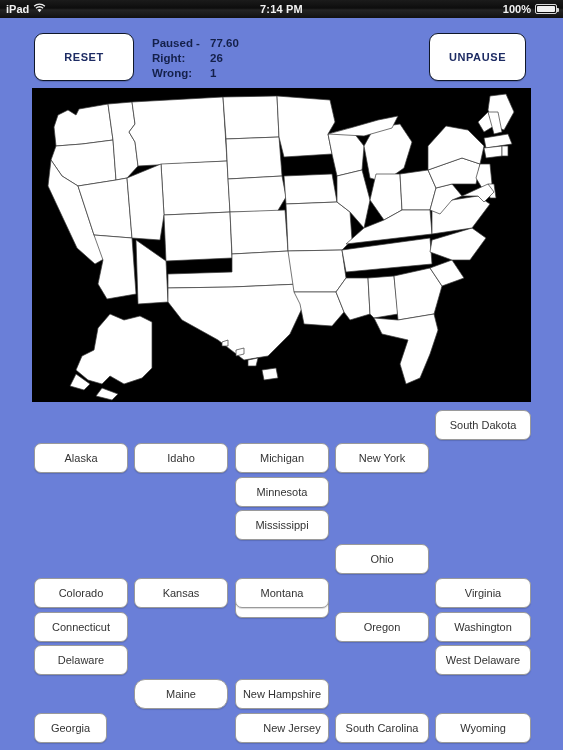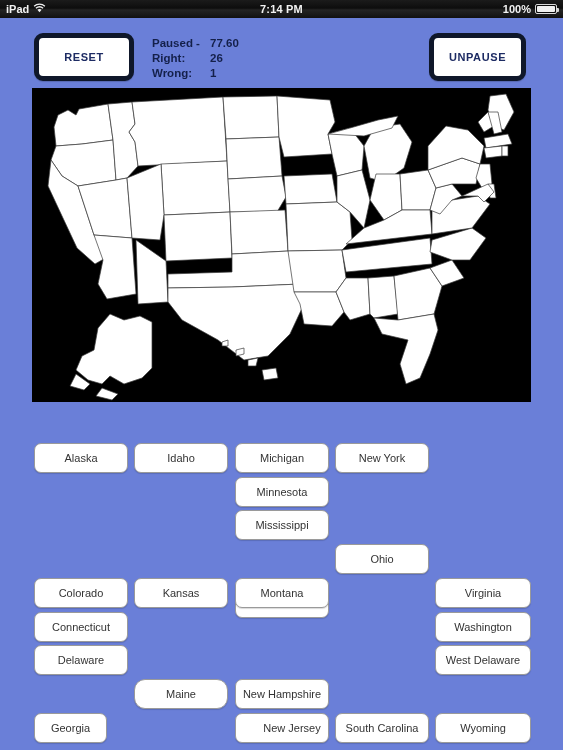--- a/index.html
+++ b/index.html
@@ -29,21 +29,21 @@
                background:#d8d8d8; border-radius:0 1px 1px 0;}
   .batt i{ position:absolute; left:1px; top:1px; bottom:1px; width:18px;
            background:#f0f0f0; border-radius:1px; display:block;}
 
   
   #topbar{ position:absolute; left:0; top:18px; width:563px; height:70px; }
 
   .big-btn{
     position:absolute;
     background:#fff;
-    border:5px solid #0f172a;
+    border:1px solid #0f172a;
     border-radius:9px;
     color:#1d2b63;
     font-size:11px; font-weight:bold; letter-spacing:.6px;
     display:flex; align-items:center; justify-content:center;
     box-shadow:0 1px 1px rgba(0,0,0,.18);
   }
   #reset-btn { left:34px;  top:15px; width:100px; height:48px; }
   #unpause-btn{ left:429px; top:15px; width:97px;  height:48px; }
 
   #stats{
@@ -190,33 +190,35 @@
                                                         M70,300 L86,306 L80,312 L64,308 Z"></path>
       <path class="state" d="M190,254 L196,252 L196,258 L190,258 Z
                                                      M204,262 L212,260 L212,266 L204,268 Z
                                                      M216,272 L226,270 L224,278 L216,278 Z
                                                      M230,282 L244,280 L246,290 L232,292 Z"></path>
     </g>
   </svg>
 </div>
 
 <div id="grid">
+    <div class="cell" style="left: 435px; top: 8px; width: 96px;">South Dakota</div>
     <div class="cell" style="left: 34px; top: 41px; width: 94px;">Alaska</div>
     <div class="cell" style="left: 134px; top: 41px; width: 94px;">Idaho</div>
     <div class="cell" style="left: 235px; top: 41px; width: 94px;">Michigan</div>
     <div class="cell" style="left: 335px; top: 41px; width: 94px;">New York</div>
     <div class="cell" style="left: 235px; top: 75px; width: 94px;">Minnesota</div>
     <div class="cell" style="left: 235px; top: 108px; width: 94px;">Mississippi</div>
     <div class="cell" style="left: 235px; top: 142px; width: 94px; margin-top: 44px;">Missouri</div>
     <div class="cell" style="left: 335px; top: 142px; width: 94px;">Ohio</div>
     <div class="cell" style="left: 34px; top: 176px; width: 94px;">Colorado</div>
     <div class="cell" style="left: 134px; top: 176px; width: 94px;">Kansas</div>
     <div class="cell" style="left: 235px; top: 176px; width: 94px;">Montana</div>
     <div class="cell" style="left: 435px; top: 176px; width: 96px;">Virginia</div>
     <div class="cell" style="left: 34px; top: 210px; width: 94px;">Connecticut</div>
+    <div class="cell" style="left: 335px; top: 210px; width: 94px;">Oregon</div>
     <div class="cell" style="left: 435px; top: 210px; width: 96px;">Washington</div>
     <div class="cell" style="left: 34px; top: 243px; width: 94px;">Delaware</div>
     <div class="cell" style="left: 435px; top: 243px; width: 96px;">West Delaware</div>
     <div class="cell" style="left: 134px; top: 277px; width: 94px; border-radius: 11px;">Maine</div>
     <div class="cell" style="left: 235px; top: 277px; width: 94px;">New Hampshire</div>
     <div class="cell" style="left: 34px; top: 311px; width: 73px;">Georgia</div>
     <div class="cell" style="left: 235px; top: 311px; width: 94px; padding-left: 20px;">New Jersey</div>
     <div class="cell" style="left: 335px; top: 311px; width: 94px;">South Carolina</div>
     <div class="cell" style="left: 435px; top: 311px; width: 96px;">Wyoming</div>
   </div>

